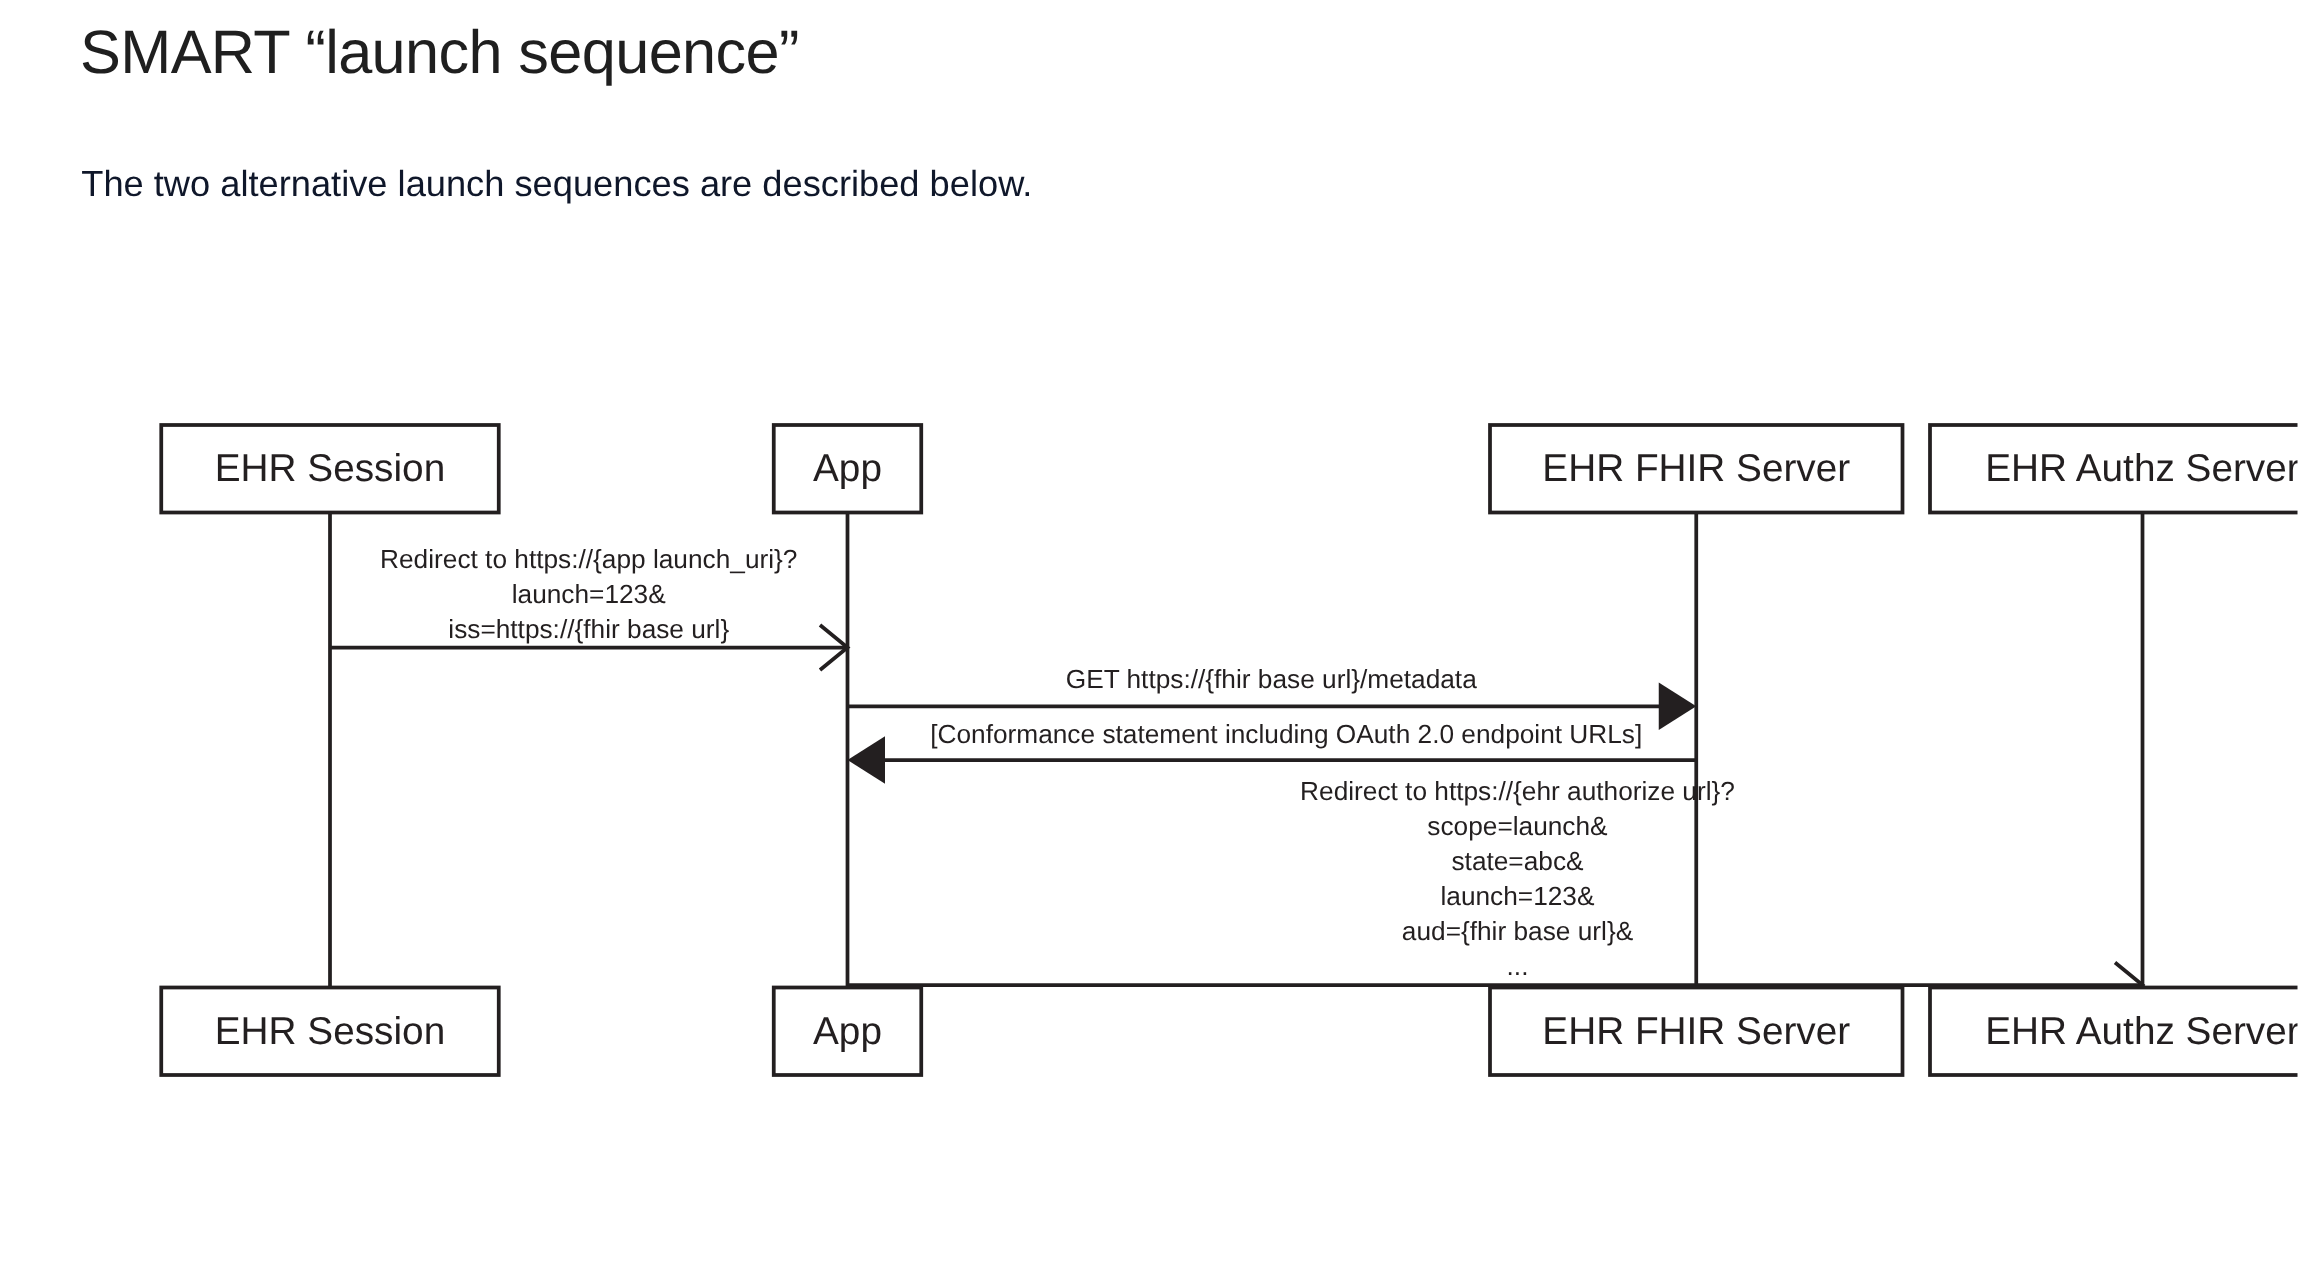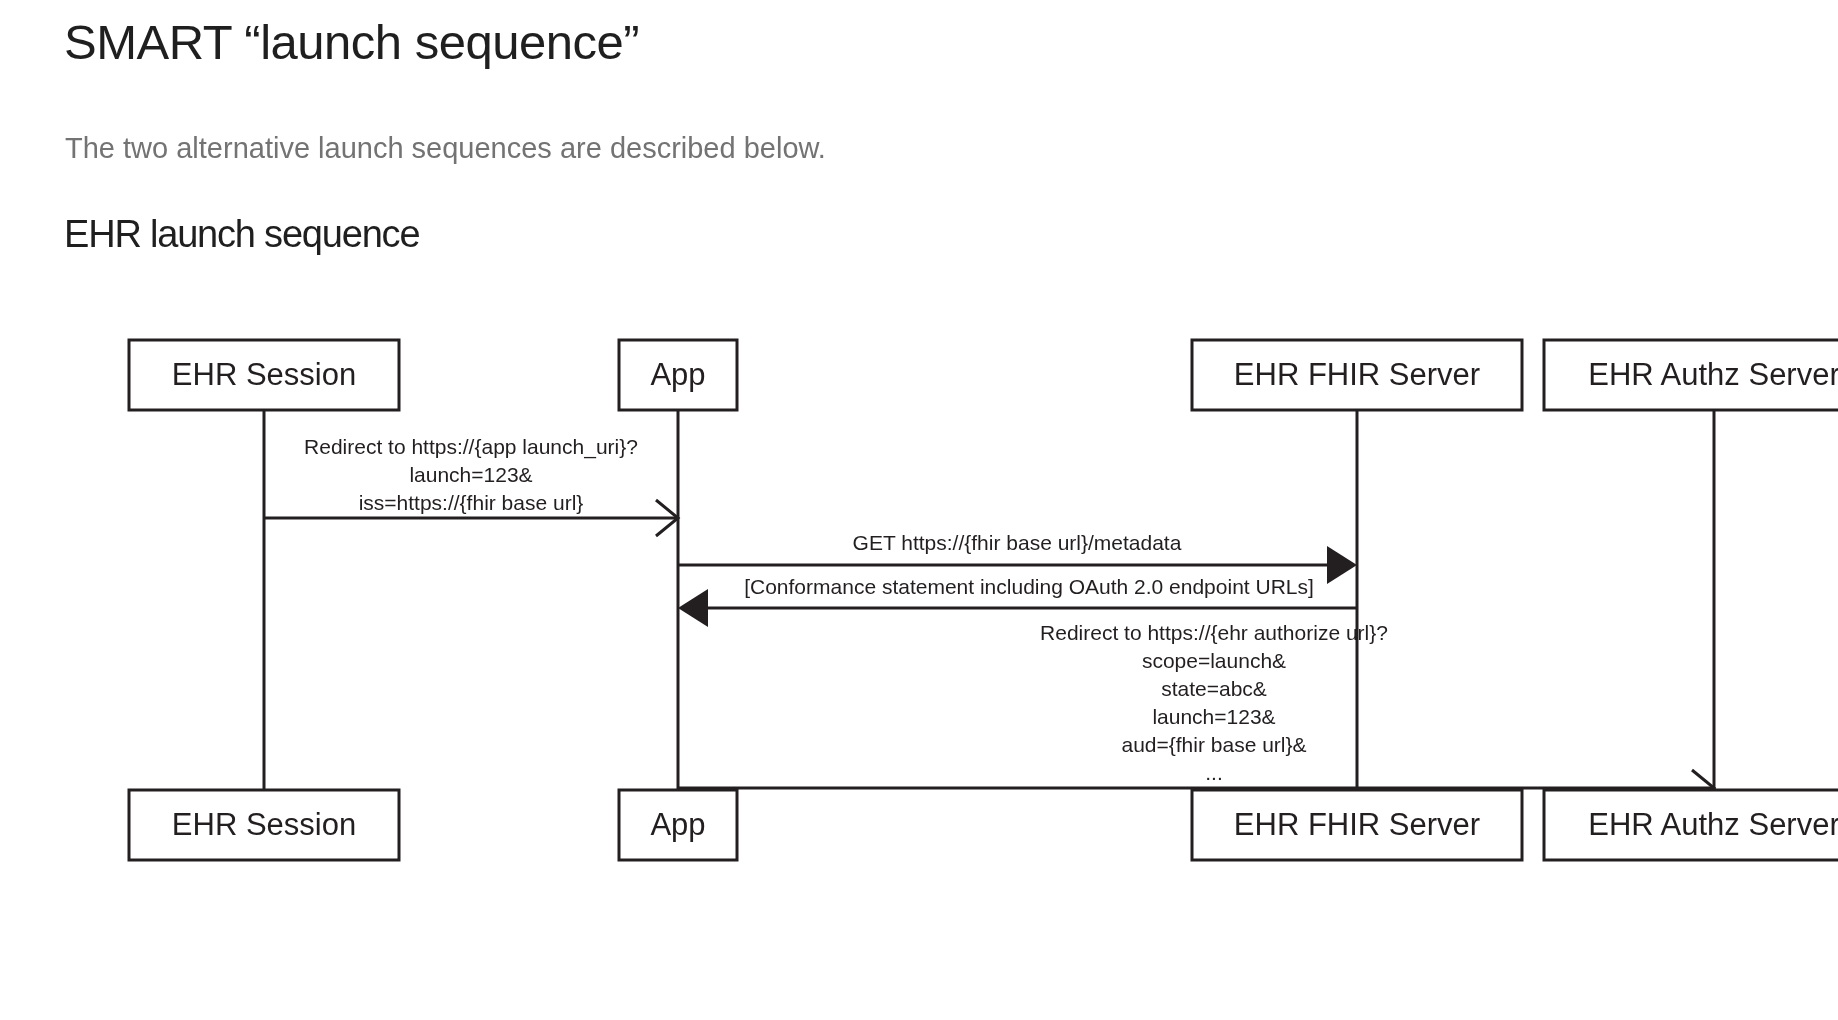--- a/index.html
+++ b/index.html
@@ -32,21 +32,21 @@
     letter-spacing: -0.5px;
     color: #1f1f1f;
     white-space: nowrap;
   }
   .intro {
     position: absolute;
     left: 29px;
     top: 132px;
     font-size: 29px;
     font-weight: 400;
-    color: #737373;
+    color: #0f172a;
     white-space: nowrap;
   }
   .h2 {
     position: absolute;
     left: 28px;
     top: 213px;
     font-size: 38px;
     font-weight: 400;
     letter-spacing: -1.2px;
     color: #1f1f1f;
@@ -102,21 +102,20 @@
     text-anchor: middle;
   }
 </style>
 </head>
 <body>
 
 <div class="page">
 
   <div class="h1">SMART “launch sequence”</div>
   <div class="intro">The two alternative launch sequences are described below.</div>
-  <div class="h2">EHR launch sequence</div>
 
   <div class="diagram">
     <svg width="1838" height="600" viewBox="0 0 1838 600" xmlns="http://www.w3.org/2000/svg">
 
       <g>
         <line class="lifeline-line" x1="190" y1="110" x2="190" y2="490"></line>
       </g>
       <g>
         <line class="lifeline-line" x1="604" y1="110" x2="604" y2="490"></line>
       </g>

